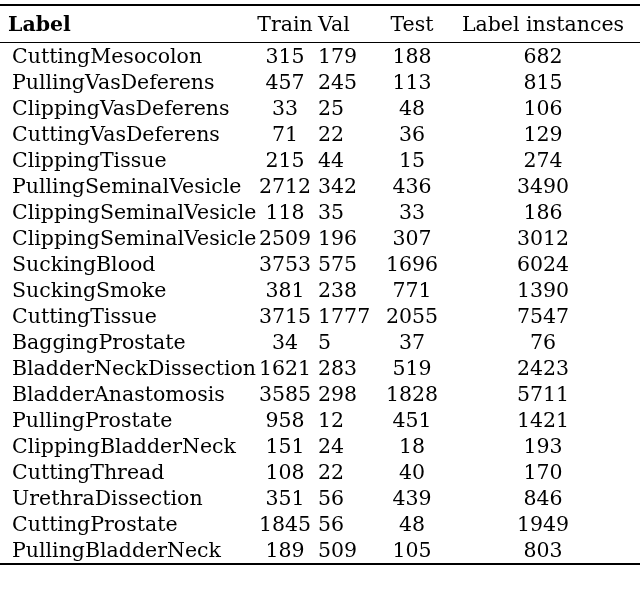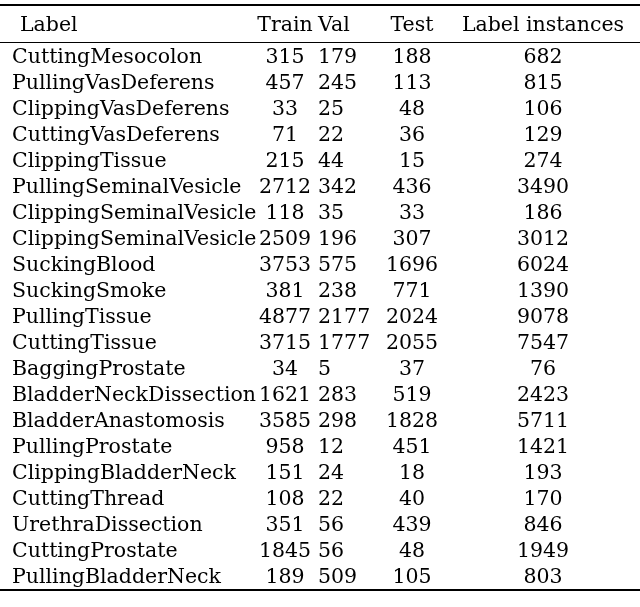--- a/index.html
+++ b/index.html
@@ -54,21 +54,21 @@
     height: 26px;
     vertical-align: middle;
     font-weight: normal;
   }
   .col-label  { width: 252px; text-align: left;  padding-left: 12px; box-sizing: border-box; }
   .col-train  { width: 66px;  text-align: center; }
   .col-val    { width: 60px;  text-align: left; }
   .col-test   { width: 68px;  text-align: center; margin-left: 40px; }
   .col-total  { width: 194px; text-align: center; }
 
-  thead th.col-label { padding-left: 20px; }
+  thead th.col-label { padding-left: 8px; font-weight: bold; }
   thead th.col-train { padding-left: 0; }
 
   
   .top-space { height: 4px; }
 </style>
 </head>
 <body>
 
 <div id="stats-table-wrap">
   <div class="top-space"></div>
@@ -160,27 +160,20 @@
           <td class="col-total">6024</td>
         </tr>
         <tr>
           <td class="col-label">SuckingSmoke</td>
           <td class="col-train">381</td>
           <td class="col-val">238</td>
           <td class="col-test">771</td>
           <td class="col-total">1390</td>
         </tr>
         <tr>
-          <td class="col-label">PullingTissue</td>
-          <td class="col-train">4877</td>
-          <td class="col-val">2177</td>
-          <td class="col-test">2024</td>
-          <td class="col-total">9078</td>
-        </tr>
-        <tr>
           <td class="col-label">CuttingTissue</td>
           <td class="col-train">3715</td>
           <td class="col-val">1777</td>
           <td class="col-test">2055</td>
           <td class="col-total">7547</td>
         </tr>
         <tr>
           <td class="col-label">BaggingProstate</td>
           <td class="col-train">34</td>
           <td class="col-val">5</td>

